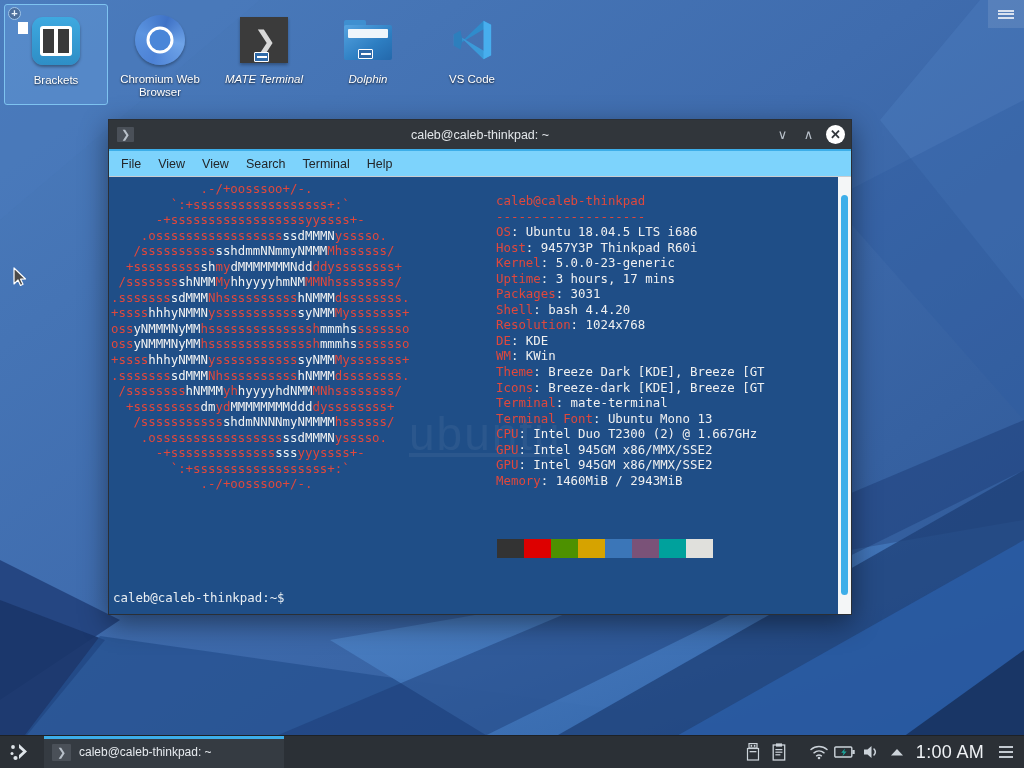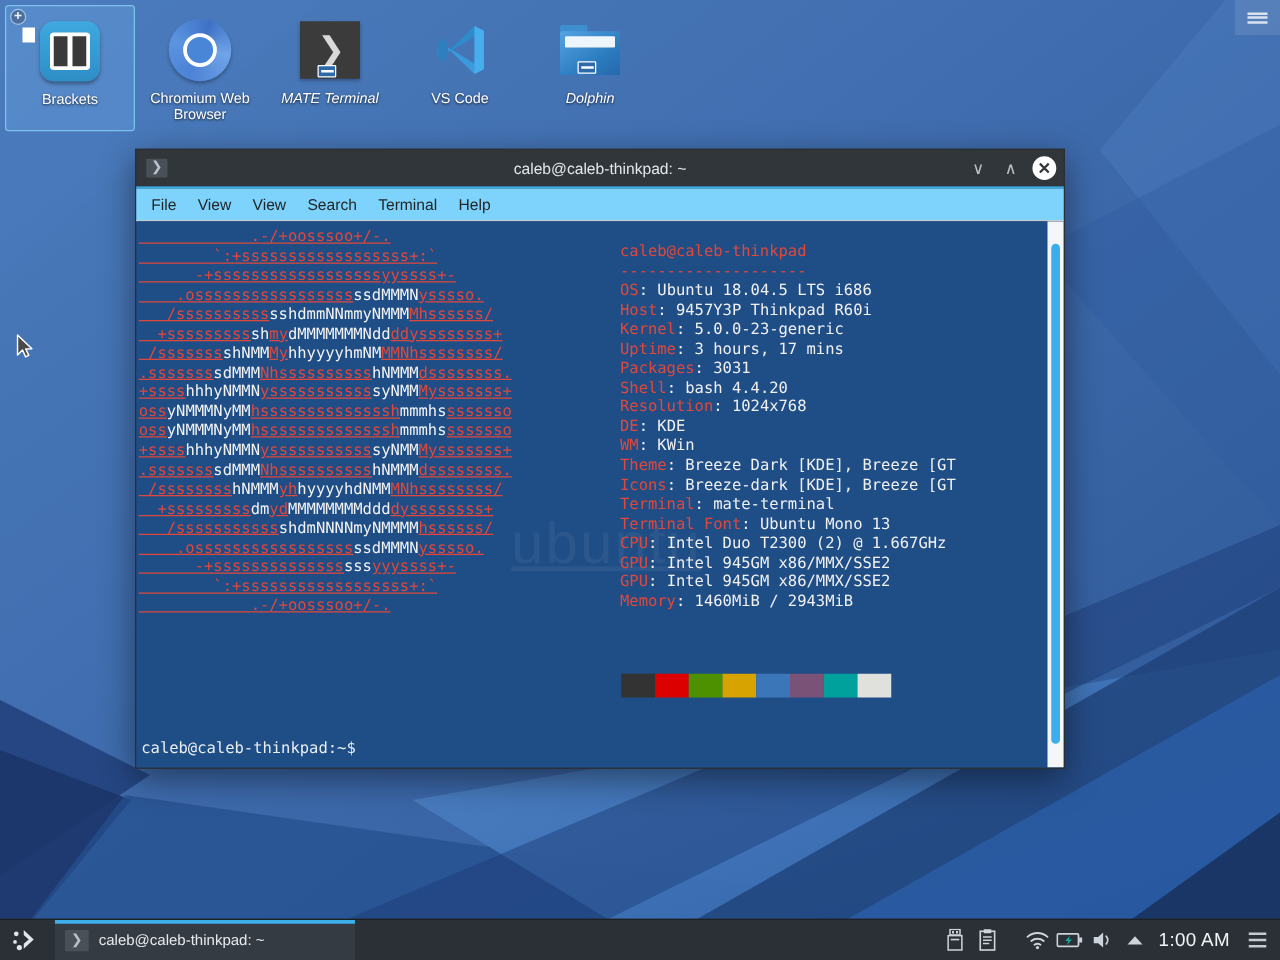--- a/index.html
+++ b/index.html
@@ -124,21 +124,21 @@
     font-size:12.4px; line-height:15.55px;
     padding:4px 0 0 4px;
     white-space:pre; overflow:hidden;
   }
   #watermark {
     position:absolute; left:300px; top:250px; font-size:46px; color:rgba(255,255,255,0.055);
     font-family:"Liberation Sans",sans-serif; letter-spacing:2px; pointer-events:none;text-decoration:underline;
   }
   #ascii { position:absolute; left:2px; top:4px; }
   #ascii .row { height:15.55px; }
-  .cR { color:#e0483c;text-decoration:underline; }
+  .cR { color:#e0483c; }
   .cW { color:#f2f2f2; }
   #info { position:absolute; left:387px; top:16px; }
   #info .row { height:15.55px; }
   .k { color:#e0483c; }
   .v { color:#f0f0f0; }
   .sep { color:#f0f0f0; }
   #palette { position:absolute; left:388px; top:362px; display:flex; }
   #palette div { width:27px; height:19px; }
   #prompt {
     position:absolute; left:4px; bottom:8px; color:#e9eef2;
@@ -158,21 +158,21 @@
   .task-item {
     display:flex; align-items:center; gap:8px; height:33px; padding:0 10px 0 8px;
     position:relative; background:#353b42; min-width:240px;
   }
   .task-item::before { content:""; position:absolute; left:0; right:0; top:0; height:3px; background:#3daee9; }
   .task-item .ticonsm { width:19px; height:17px; background:#4a5058; display:flex; align-items:center; justify-content:center; border-radius:1px; }
   .task-item .ticonsm span { color:#b9c1ca; font-size:11px; line-height:1; }
   .task-item .tlabel { font-size:12px; color:#e6eaee; }
   #tray { display:flex; align-items:center; gap:0; padding-right:6px; height:33px; }
   .tray-ic { width:26px; height:33px; display:flex; align-items:center; justify-content:center; }
-  #clock { font-size:15px; color:#f0f3f6; padding:0 10px 0 6px; letter-spacing:0.3px; }
+  #clock { font-size:18px; color:#f0f3f6; padding:0 10px 0 6px; letter-spacing:0.3px; }
   #tray-menu { width:24px; height:33px; display:flex; flex-direction:column; align-items:center; justify-content:center; gap:3px; }
   #tray-menu i { display:block; width:14px; height:2px; background:#c3cad1; }
 
   
   #cursor { position:absolute; left:13px; top:267px; width:14px; height:20px; pointer-events:none; }
 </style>
 </head>
 <body>
 
 <div id="wallpaper">
@@ -248,42 +248,42 @@
       <div class="ic-term">
           <div class="chev">❯</div>
           <div class="link-badge"></div>
         </div>
     </div>
     <div class="label italic">MATE Terminal</div>
   </div>
 
   <div class="desk-icon">
     <div class="glyph">
+      <div class="ic-folder">
+        <div class="tab"></div>
+          <div class="body"></div>
+          <div class="sheet"></div>
+        <div class="link-badge"></div>
+      </div>
+    </div>
+    <div class="label italic">Dolphin</div>
+  </div>
+
+  <div class="desk-icon">
+    <div class="glyph">
       <svg class="ic-vscode" viewBox="0 0 48 48">
         <polygon points="5,30 5,18 16,24" fill="#3f9ad6"></polygon>
         <polygon points="5,18 5,30 38,6 38,42" fill="none"></polygon>
         <polygon points="8,31 36,4 44,8 14,26" fill="#2f8ccc"></polygon>
         <polygon points="8,17 36,44 44,40 14,22" fill="#3b9ad9"></polygon>
         <polygon points="36,4 44,8 44,40 36,44" fill="#47aeee"></polygon>
         <polygon points="5,18 12,14 14,24 12,34 5,30" fill="#2d7fbd"></polygon>
       </svg>
     </div>
     <div class="label">VS Code</div>
-  </div>
-
-  <div class="desk-icon">
-    <div class="glyph">
-      <div class="ic-folder">
-        <div class="tab"></div>
-          <div class="body"></div>
-          <div class="sheet"></div>
-        <div class="link-badge"></div>
-      </div>
-    </div>
-    <div class="label italic">Dolphin</div>
   </div>
 </div>
 
 <div id="term-window">
 
   <div id="titlebar">
     <div class="ticon">
         <span>❯</span>
       </div>
     <div class="ttitle">caleb@caleb-thinkpad: ~</div>

